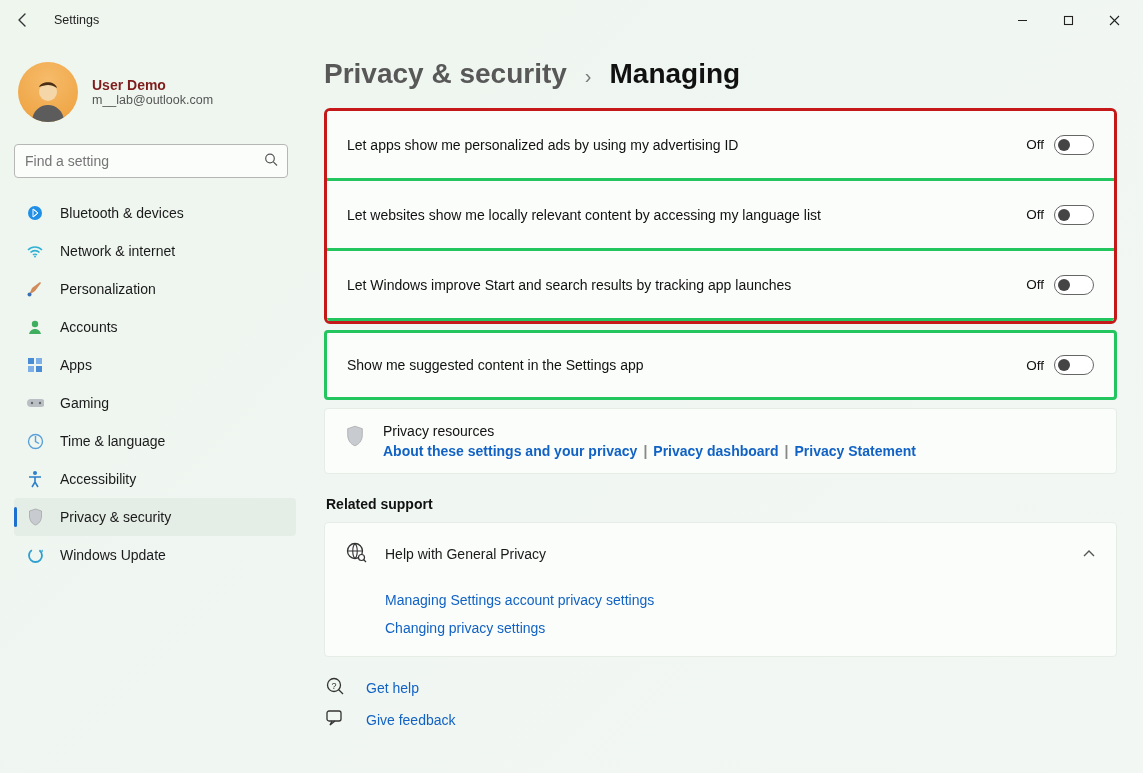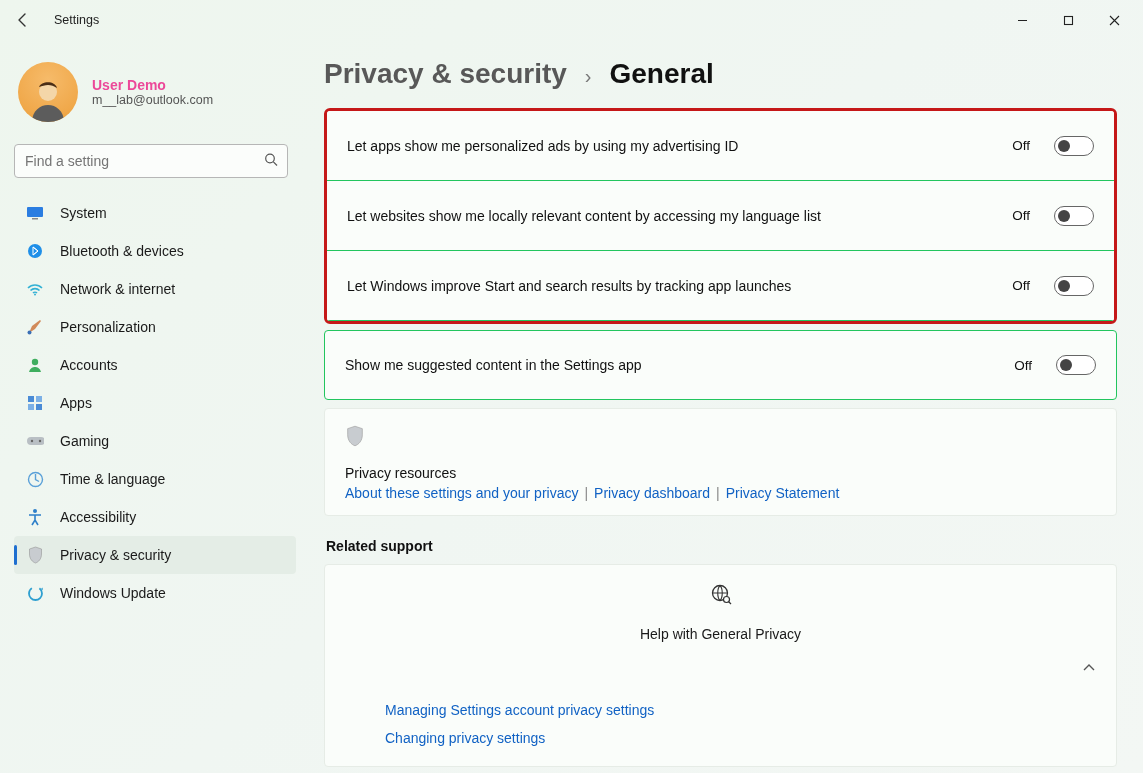--- a/index.html
+++ b/index.html
@@ -13,62 +13,62 @@
 .titlebar .wc { width:46px; height:32px; display:flex; align-items:center; justify-content:center; font-size:11px; }
 
 
 .content { display:flex; height: calc(100% - 40px); }
 
 
 .sidebar { width: 310px; padding: 18px 14px 0 14px; }
 .user-card { display:flex; align-items:center; gap:14px; padding: 4px 4px 18px 4px; }
 .avatar { width:60px; height:60px; border-radius:50%; background: radial-gradient(circle at 50% 30%, #f6bb6a 0%, #f0a84a 70%, #e49932 100%); display:flex; align-items:flex-end; justify-content:center; overflow:hidden;}
 .avatar svg { width:46px; height:46px; }
-.user-name { font-size:14px; font-weight:600; color:#ec4899; }
+.user-name { font-size:14px; font-weight:600; color:#7f1d1d; }
 .user-email { font-size:12.5px; color:#555; }
 
 .search { position:relative; margin: 4px 8px 16px 0; }
 .search input { width:100%; height:34px; border:1px solid #b6b6b6; border-radius:4px; background:#fbfdfb; padding:0 34px 0 10px; font-size:14px; color:#333; outline:none;}
 .search .sicon { position:absolute; right:10px; top:50%; transform:translateY(-50%); color:#555; font-size:13px;}
 
 .navlist { list-style:none; }
 .navlist li { display:flex; align-items:center; gap:16px; height:38px; padding:0 12px; border-radius:4px; font-size:14px; color:#1a1a1a; position:relative;}
 .navlist li.selected { background:#e4ede6; }
 .navlist li.selected::before { content:""; position:absolute; left:0; top:9px; width:3px; height:20px; background:#1f6fd0; border-radius:2px;}
 .nav-icon { width:18px; height:18px; display:flex; align-items:center; justify-content:center; font-size:15px;}
 
 
 .main { flex:1; padding: 18px 26px 0 14px; }
 .breadcrumb { display:flex; align-items:baseline; gap:18px; margin-bottom:18px;}
 .bc-parent { font-size:28px; font-weight:600; color:#585858; }
 .bc-sep { font-size:20px; color:#777; }
 .bc-current { font-size:28px; font-weight:600; color:#111; }
 
 .highlight-box { border:3px solid #c51818; border-radius:6px; padding:0; margin-bottom:6px; overflow:hidden;}
-.setting-row { display:flex; align-items:center; justify-content:space-between; background:#fafdfa; border:1px solid #22c55e; border-radius:4px; height:70px; padding:0 20px; margin-bottom:4px;}
+.setting-row { display:flex; align-items:center; justify-content:space-between; background:#fafdfa; border:3px solid #22c55e; border-radius:4px; height:70px; padding:0 20px; margin-bottom:4px;}
 .highlight-box .setting-row { border-radius:0; border-left:none; border-right:none; margin-bottom:0; border-top:none; }
 .highlight-box .setting-row:first-child { border-top:none; }
 .setting-label { font-size:14px; color:#111; }
-.toggle-wrap { display:flex; align-items:center; gap:24px; }
+.toggle-wrap { display:flex; align-items:center; gap:10px; }
 .toggle-state { font-size:13.5px; color:#111; }
 .toggle { width:40px; height:20px; border-radius:10px; background:#fff; border:1px solid #666; position:relative; }
 .toggle .knob { width:12px; height:12px; border-radius:50%; background:#444; position:absolute; top:3px; left:3px; }
 
-.resources-card { background:#fafdfa; border:1px solid #e6ece6; border-radius:4px; padding:14px 20px; margin-top:8px; display:flex; gap:18px; align-items:flex-start;flex-direction:column;}
+.resources-card { background:#fafdfa; border:1px solid #e6ece6; border-radius:4px; padding:14px 20px; margin-top:8px; display:flex; gap:18px; align-items:flex-start;}
 .shield-ico { width:20px; height:22px; margin-top:2px; }
 .res-body { display:flex; flex-direction:column; gap:4px;}
 .res-title { font-size:14px; color:#111;}
-.res-links { font-size:14px; }
+.res-links { font-size:14px;font-weight:bold; }
 .res-links a { color:#1162c4; text-decoration:none; }
 .res-links .sep { color:#888; margin:0 6px; }
 
 .section-hdr { font-size:14px; font-weight:700; margin: 22px 0 10px 2px; color:#111;}
 
 .accordion { background:#fafdfa; border:1px solid #e6ece6; border-radius:4px; }
-.acc-head { display:flex; align-items:center; gap:18px; padding:18px 20px; font-size:14px;flex-direction:column; }
+.acc-head { display:flex; align-items:center; gap:18px; padding:18px 20px; font-size:14px; }
 .acc-head .chev { margin-left:auto; color:#555; }
 .acc-body { padding: 8px 20px 20px 60px; display:flex; flex-direction:column; gap:12px;}
 .acc-body a { color:#1162c4; text-decoration:none; font-size:14px;}
 
 .footer-links { margin-top:20px; display:flex; flex-direction:column; gap:12px; padding-left:2px;}
 .flink { display:flex; align-items:center; gap:22px; font-size:14px; color:#1162c4;}
 .flink .fi { width:18px; color:#444; }
 </style>
 </head>
 <body>
@@ -122,29 +122,20 @@
         <svg width="14" height="14" viewBox="0 0 14 14">
             <circle cx="6" cy="6" r="4.3" stroke="#555" stroke-width="1.2" fill="none"></circle>
             <line x1="9.4" y1="9.4" x2="13" y2="13" stroke="#555" stroke-width="1.2"></line>
           </svg>
       </span>
     </div>
 
     <ul class="navlist">
       <li>
           <span class="nav-icon">
-            <svg width="18" height="14">
-              <rect x="1" y="1" width="16" height="10" rx="1" fill="#2b7de1"></rect>
-              <rect x="6" y="12" width="6" height="1.5" fill="#888"></rect>
-            </svg>
-          </span>
-          <span>System</span>
-        </li>
-      <li>
-          <span class="nav-icon">
             <svg width="16" height="16">
               <circle cx="8" cy="8" r="7" fill="#1f8fe8"></circle>
               <path d="M6 4l5 4-5 4V4l5 4-5 4" stroke="#fff" stroke-width="1" fill="none"></path>
             </svg>
           </span>
           <span>Bluetooth &amp; devices</span>
         </li>
       <li>
           <span class="nav-icon">
             <svg width="18" height="14">
@@ -228,21 +219,21 @@
           </span>
           <span>Windows Update</span>
         </li>
     </ul>
   </aside>
 
   <main class="main">
     <div class="breadcrumb">
       <span class="bc-parent">Privacy &amp; security</span>
       <span class="bc-sep">›</span>
-      <span class="bc-current">General</span>
+      <span class="bc-current">Managing</span>
     </div>
 
     <div class="highlight-box">
       <div class="setting-row">
         <span class="setting-label">Let apps show me personalized ads by using my advertising ID</span>
         <div class="toggle-wrap">
           <span class="toggle-state">Off</span>
           <div class="toggle">
               <div class="knob"></div>
             </div>

